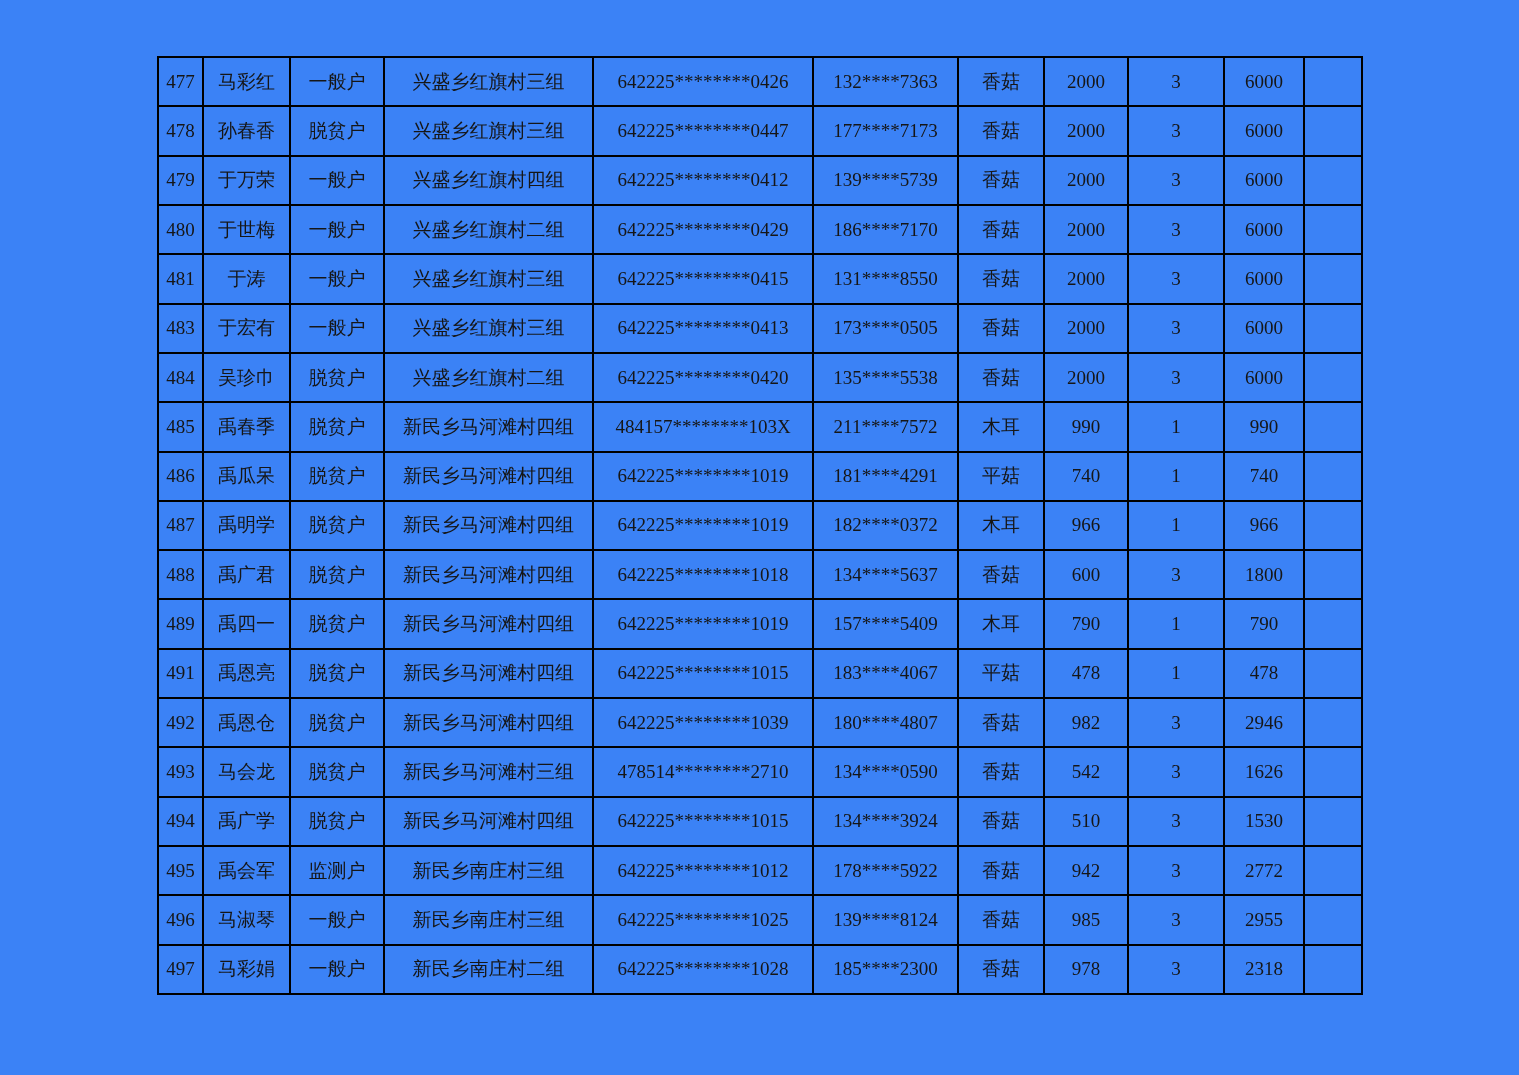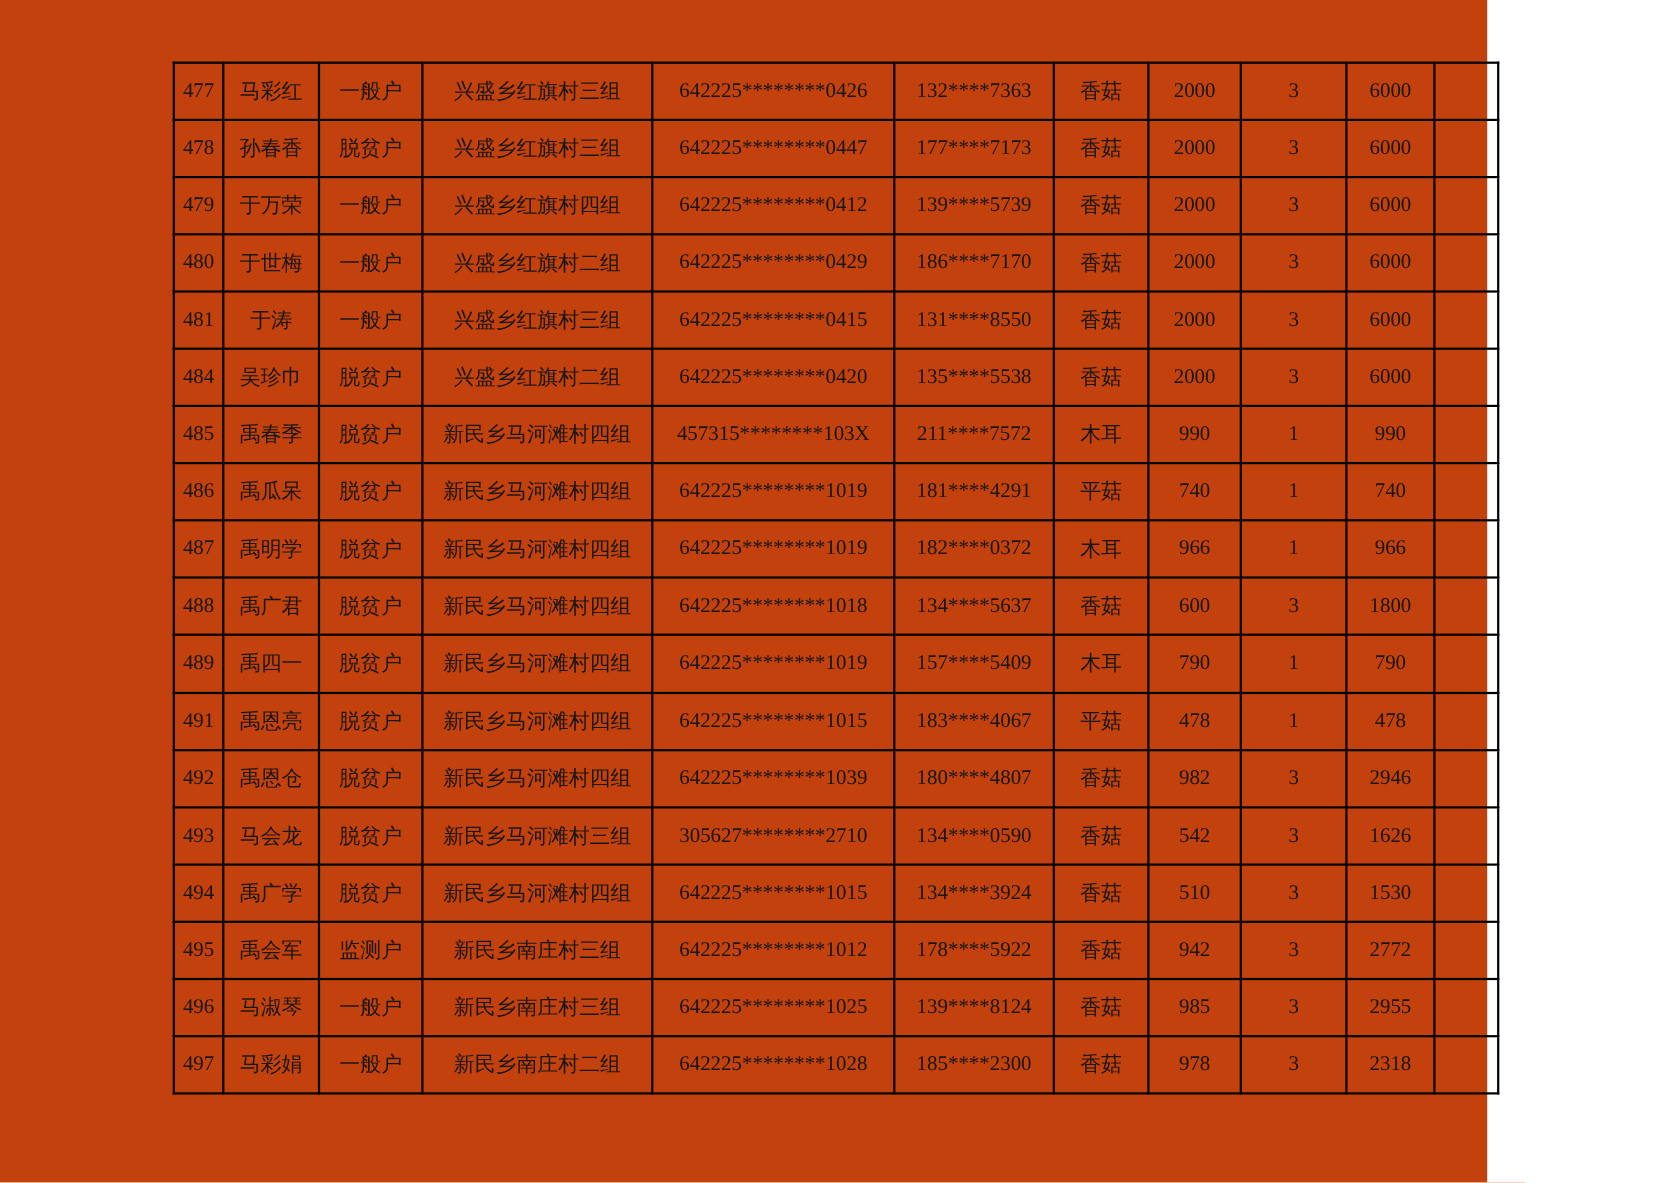--- a/index.html
+++ b/index.html
@@ -6,23 +6,23 @@
     margin: 0;
     padding: 0;
     width: 1519px;
     height: 1075px;
     background: #ffffff;
     overflow: hidden;
     font-family: "Liberation Serif", "DejaVu Serif", serif;
   }
   .page {
     position: relative;
-    width: 1352px;
+    width: 1519px;
     height: 1075px;
-    background: #c2410c;
+    background: #3b82f6;
   }
   table.roster {
     position: absolute;
     left: 157px;
     top: 56px;
     width: 1204px;
     height: 939px;
     border-collapse: collapse;
     table-layout: fixed;
   }
@@ -118,38 +118,51 @@
           <td>兴盛乡红旗村三组</td>
           <td>642225********0415</td>
           <td>131****8550</td>
           <td>香菇</td>
           <td>2000</td>
           <td>3</td>
           <td>6000</td>
           <td></td>
         </tr>
         <tr>
+          <td>483</td>
+          <td>于宏有</td>
+          <td>一般户</td>
+          <td>兴盛乡红旗村三组</td>
+          <td>642225********0413</td>
+          <td>173****0505</td>
+          <td>香菇</td>
+          <td>2000</td>
+          <td>3</td>
+          <td>6000</td>
+          <td></td>
+        </tr>
+        <tr>
           <td>484</td>
           <td>吴珍巾</td>
           <td>脱贫户</td>
           <td>兴盛乡红旗村二组</td>
           <td>642225********0420</td>
           <td>135****5538</td>
           <td>香菇</td>
           <td>2000</td>
           <td>3</td>
           <td>6000</td>
           <td></td>
         </tr>
         <tr>
           <td>485</td>
           <td>禹春季</td>
           <td>脱贫户</td>
           <td>新民乡马河滩村四组</td>
-          <td>457315********103X</td>
+          <td>484157********103X</td>
           <td>211****7572</td>
           <td>木耳</td>
           <td>990</td>
           <td>1</td>
           <td>990</td>
           <td></td>
         </tr>
         <tr>
           <td>486</td>
           <td>禹瓜呆</td>
@@ -226,21 +239,21 @@
           <td>982</td>
           <td>3</td>
           <td>2946</td>
           <td></td>
         </tr>
         <tr>
           <td>493</td>
           <td>马会龙</td>
           <td>脱贫户</td>
           <td>新民乡马河滩村三组</td>
-          <td>305627********2710</td>
+          <td>478514********2710</td>
           <td>134****0590</td>
           <td>香菇</td>
           <td>542</td>
           <td>3</td>
           <td>1626</td>
           <td></td>
         </tr>
         <tr>
           <td>494</td>
           <td>禹广学</td>

